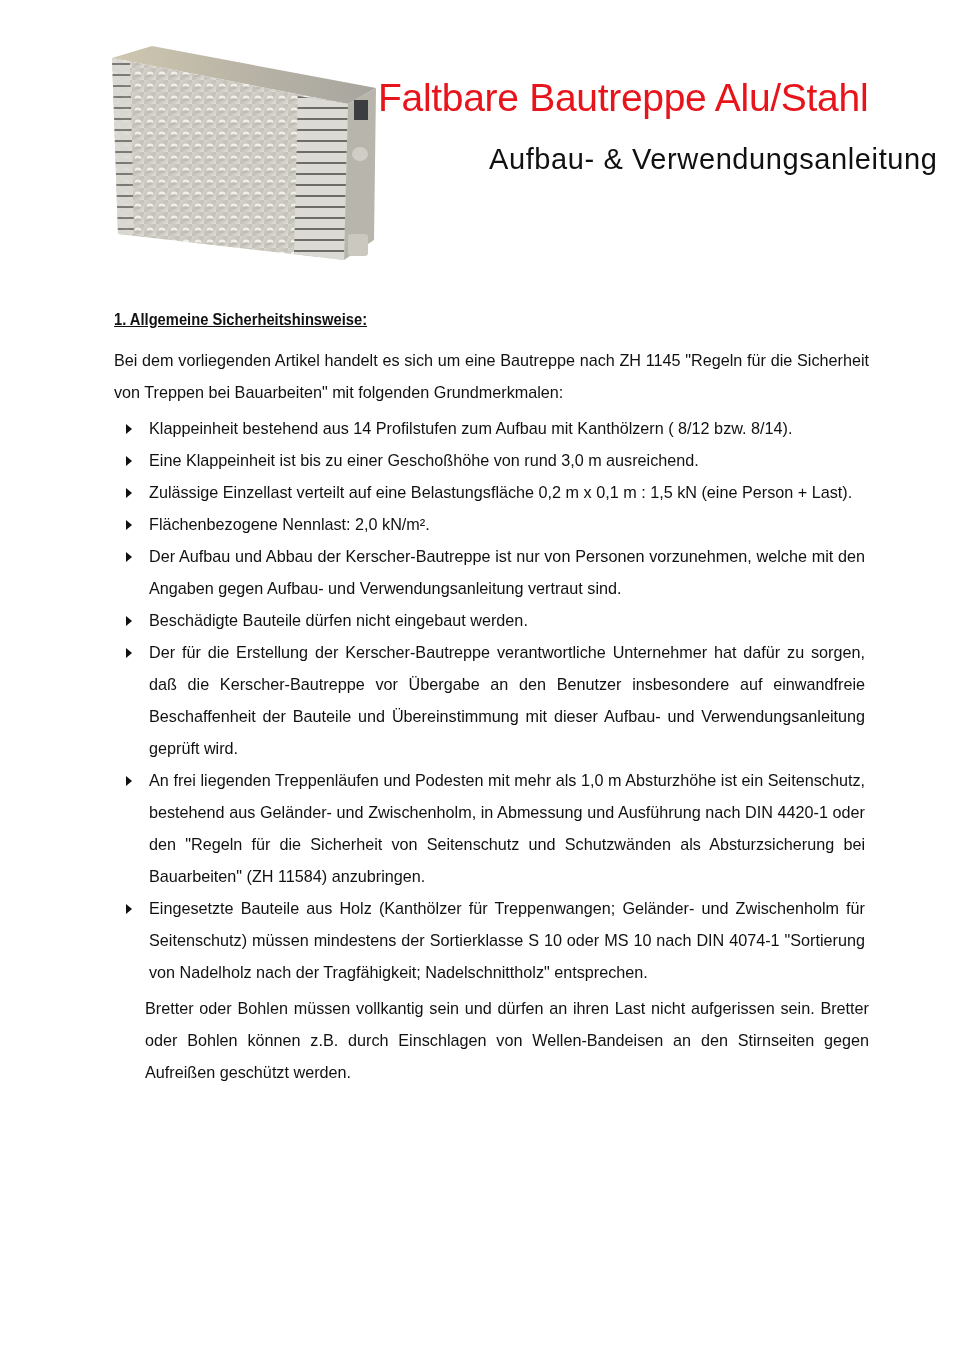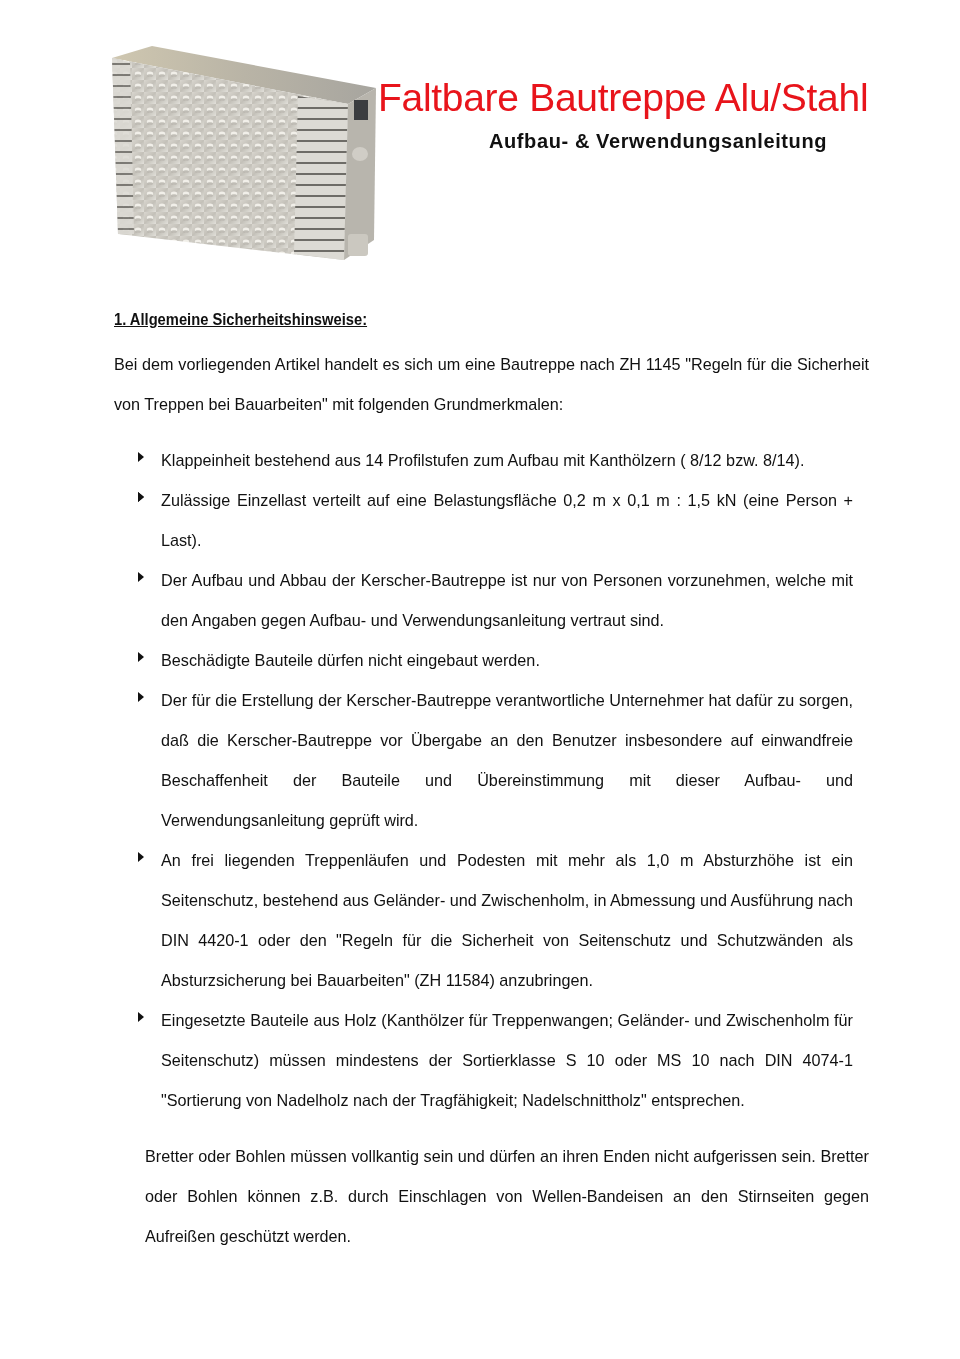--- a/index.html
+++ b/index.html
@@ -1,27 +1,27 @@
 <!DOCTYPE html>
 <html><head>
 <meta charset="utf-8">
 <style>
   html, body { margin: 0; padding: 0; background: #ffffff; }
   body { width: 960px; height: 1359px; position: relative; overflow: hidden;
          font-family: "Liberation Sans", sans-serif; color: #111; }
   .photo { position: absolute; left: 108px; top: 44px; width: 290px; height: 236px; }
   .title { position: absolute; left: 378px; top: 76px; font-size: 39px; color: #e8141b;
            letter-spacing: -0.3px; white-space: nowrap; font-family: "Liberation Sans", sans-serif; }
-  .subtitle { position: absolute; left: 489px; top: 130px; font-size: 20px; color: #111;
-              letter-spacing: 0.6px; white-space: nowrap; font-weight: bold; }
+  .subtitle { position: absolute; left: 489px; top: 143px; font-size: 29px; color: #111;
+              letter-spacing: 0.6px; white-space: nowrap; }
   .section-heading { position: absolute; left: 114px; top: 311px; font-size: 16px; font-weight: bold;
                      text-decoration: underline; white-space: nowrap; transform: scaleX(0.92); transform-origin: left; }
-  .content { position: absolute; left: 114px; top: 344px; width: 755px; font-size: 16.2px; line-height: 40px; }
+  .content { position: absolute; left: 114px; top: 344px; width: 755px; font-size: 16.2px; line-height: 32px; }
   .intro { text-align: justify; margin: 0; }
-  ul.bullets { list-style: none; margin: 16px; padding: 0; }
+  ul.bullets { list-style: none; margin: 4px; padding: 0; }
   ul.bullets li { position: relative; padding-left: 31px; text-align: justify; }
   .tri { position: absolute; left: 8px; top: 12px; width: 0; height: 0;
          border-top: 5px solid transparent; border-bottom: 5px solid transparent; border-left: 6px solid #111; }
   .para { padding-left: 31px; text-align: justify; margin: 0; }
   .txt { display: inline; }
 </style>
 </head>
 <body>
 
 <div class="photo">
@@ -65,22 +65,23 @@
 
 <div class="title">Faltbare Bautreppe Alu/Stahl</div>
 <div class="subtitle">Aufbau- &amp; Verwendungsanleitung</div>
 
 <div class="section-heading">1.   Allgemeine Sicherheitshinsweise:</div>
 
 <div class="content">
   <p class="intro">Bei dem vorliegenden Artikel handelt es sich um eine Bautreppe nach ZH 1145 "Regeln für die Sicherheit von Treppen bei Bauarbeiten" mit folgenden Grundmerkmalen:</p>
   <ul class="bullets">
     <li><span class="tri"></span><span class="txt">Klappeinheit bestehend aus 14 Profilstufen zum Aufbau mit Kanthölzern ( 8/12 bzw. 8/14).</span></li>
-    <li><span class="tri"></span></li>
+    <li><span class="tri"></span><span class="txt">Eine Klappeinheit ist bis zu einer Geschoßhöhe von rund 3,0 m ausreichend.</span></li>
     <li><span class="tri"></span><span class="txt">Zulässige Einzellast verteilt auf eine Belastungsfläche 0,2 m x 0,1 m : 1,5 kN (eine Person + Last).</span></li>
+    <li><span class="tri"></span><span class="txt">Flächenbezogene Nennlast: 2,0 kN/m².</span></li>
     <li><span class="tri"></span><span class="txt">Der Aufbau und Abbau der Kerscher-Bautreppe ist nur von Personen vorzunehmen, welche mit den Angaben gegen Aufbau- und Verwendungsanleitung vertraut sind.</span></li>
     <li><span class="tri"></span><span class="txt">Beschädigte Bauteile dürfen nicht eingebaut werden.</span></li>
     <li><span class="tri"></span><span class="txt">Der für die Erstellung der Kerscher-Bautreppe verantwortliche Unternehmer hat dafür zu sorgen, daß die Kerscher-Bautreppe vor Übergabe an den Benutzer insbesondere auf einwandfreie Beschaffenheit der Bauteile und Übereinstimmung mit dieser Aufbau- und Verwendungsanleitung geprüft wird.</span></li>
     <li><span class="tri"></span><span class="txt">An frei liegenden Treppenläufen und Podesten mit mehr als 1,0 m Absturzhöhe ist ein Seitenschutz, bestehend aus Geländer- und Zwischenholm, in Abmessung und Ausführung nach DIN 4420-1 oder den "Regeln für die Sicherheit von Seitenschutz und Schutzwänden als Absturzsicherung bei Bauarbeiten" (ZH 11584) anzubringen.</span></li>
     <li><span class="tri"></span><span class="txt">Eingesetzte Bauteile aus Holz (Kanthölzer für Treppenwangen; Geländer- und Zwischenholm für Seitenschutz) müssen mindestens der Sortierklasse S 10 oder MS 10 nach DIN 4074-1 "Sortierung von Nadelholz nach der Tragfähigkeit; Nadelschnittholz" entsprechen.</span></li>
   </ul>
-  <p class="para">Bretter oder Bohlen müssen vollkantig sein und dürfen an ihren Enden nicht aufgerissen sein. Bretter oder Bohlen können z.B. durch Einschlagen von Wellen-Bandeisen an den Stirnseiten gegen Aufreißen geschützt werden.</p>
+  <p class="para">Bretter oder Bohlen müssen vollkantig sein und dürfen an ihren Last nicht aufgerissen sein. Bretter oder Bohlen können z.B. durch Einschlagen von Wellen-Bandeisen an den Stirnseiten gegen Aufreißen geschützt werden.</p>
 </div>
 
 </body></html>

